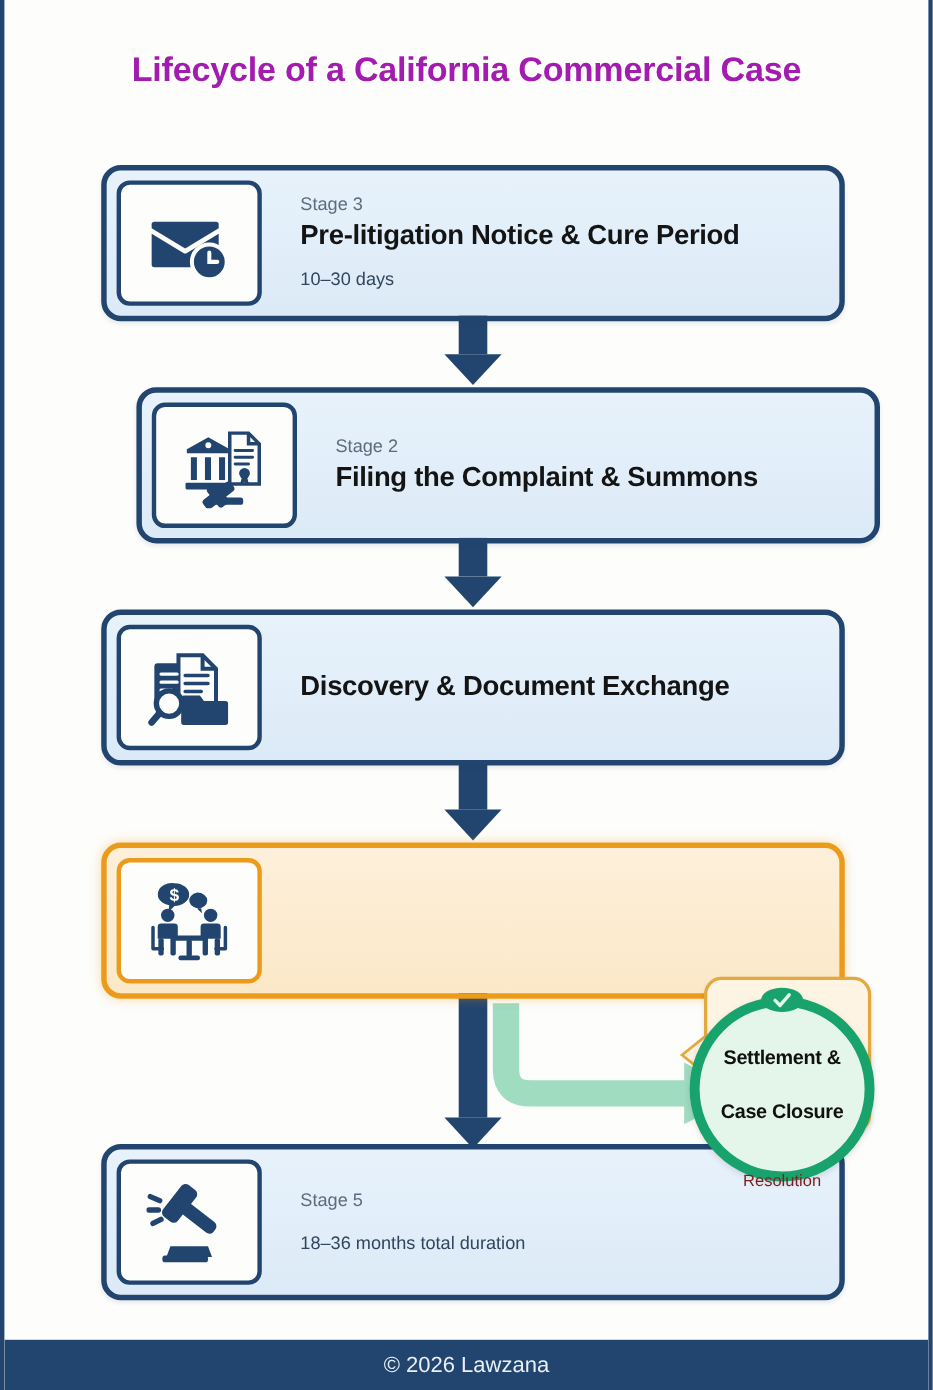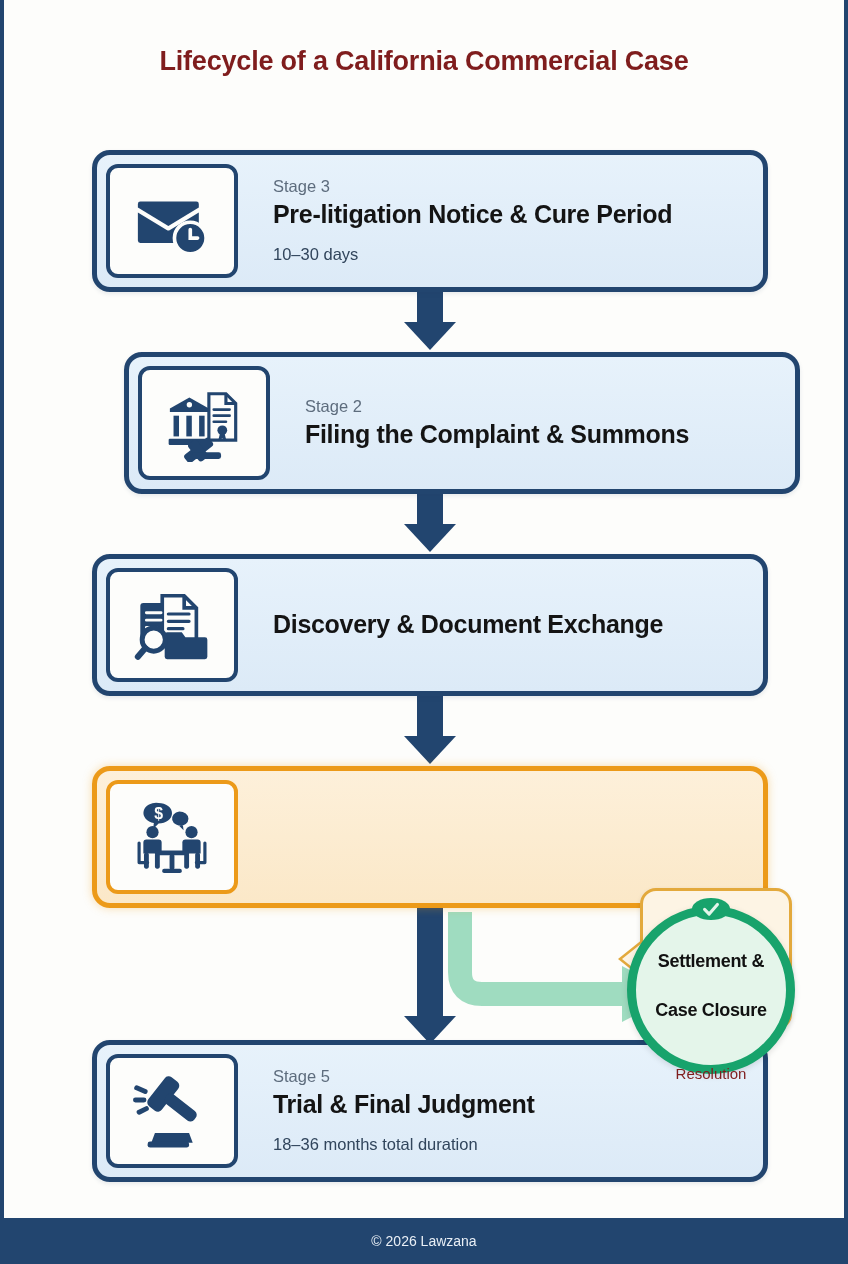--- a/index.html
+++ b/index.html
@@ -22,23 +22,23 @@
     overflow: hidden;
   }
 
   
   .title {
     position: absolute;
     top: 46px;
     left: 0;
     width: 100%;
     text-align: center;
-    font-size: 27px;
+    font-size: 31px;
     font-weight: bold;
-    color: #7f1d1d;
+    color: #a21caf;
     letter-spacing: -0.2px;
   }
 
   
   .flow {
     position: absolute;
     top: 150px;
     left: 0;
     width: 848px;
     height: 1060px;
@@ -228,21 +228,21 @@
     left: 0; bottom: 0;
     width: 100%;
     height: 46px;
     background: #22456f;
     display: flex;
     align-items: center;
     justify-content: center;
   }
   .footer-text {
     color: #e9eff6;
-    font-size: 14px;
+    font-size: 20px;
   }
 </style>
 </head>
 <body>
 
 <div class="page">
 
   <div class="title">Lifecycle of a California Commercial Case</div>
 
   <div class="flow">
@@ -392,21 +392,20 @@
             <rect x="12" y="10" width="14" height="30" rx="4"></rect>
             <rect x="22" y="20" width="30" height="10" rx="4"></rect>
           </g>
           <path d="M10 16 L3 13 M9 23 L2 23 M11 30 L5 33" stroke="#22456f" stroke-width="4" stroke-linecap="round"></path>
           <path d="M18 50 h28 l3 8 H15 z"></path>
           <rect x="12" y="57" width="34" height="5" rx="2"></rect>
         </svg>
       </div>
       <div class="card-text">
         <div class="stage-label">Stage 5</div>
-        <div class="stage-title">Trial &amp; Final Judgment</div>
         <div class="stage-sub">18–36 months total duration</div>
       </div>
     </div>
 
   </div>
 
   <div class="footer">
     <span class="footer-text">© 2026 Lawzana</span>
   </div>
 

